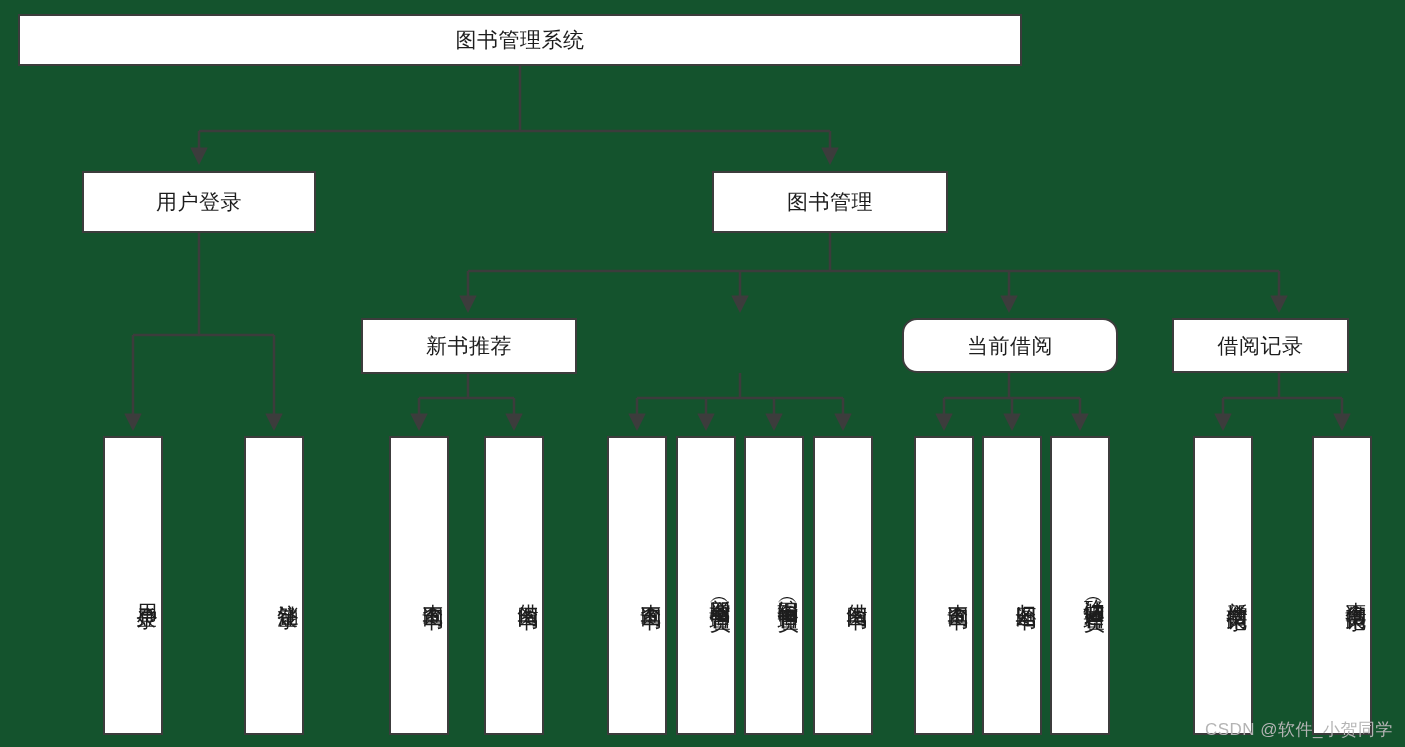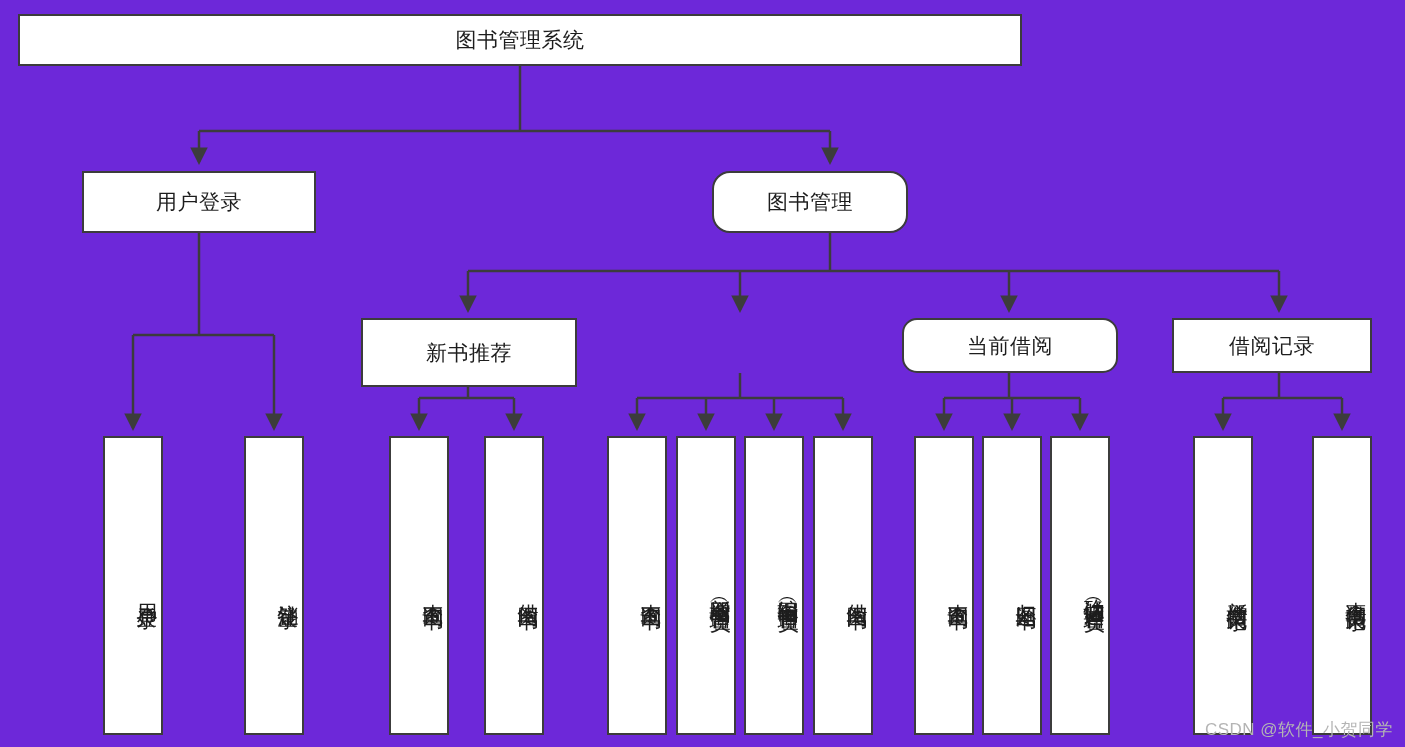--- a/index.html
+++ b/index.html
@@ -8,21 +8,21 @@
     background: #ffffff;
   }
   body {
     font-family: "Liberation Sans", "DejaVu Sans", sans-serif;
     -webkit-font-smoothing: antialiased;
   }
   #canvas {
     position: relative;
     width: 1405px;
     height: 747px;
-    background: #6d28d9;
+    background: #14532d;
     overflow: hidden;
   }
   #edges {
     position: absolute;
     left: 0;
     top: 0;
     width: 1405px;
     height: 747px;
     pointer-events: none;
   }
@@ -121,31 +121,31 @@
     </g>
   </svg>
 
   <div class="node horiz" style="left:18px; top:14px; width:1004px; height:52px;">
     <span>图书管理系统</span>
   </div>
 
   <div class="node horiz" style="left:82px; top:171px; width:234px; height:62px;">
     <span>用户登录</span>
   </div>
-  <div class="node horiz" style="left:712px; top:171px; width:196px; height:62px;border-radius:18px;">
+  <div class="node horiz" style="left:712px; top:171px; width:236px; height:62px;">
     <span>图书管理</span>
   </div>
 
-  <div class="node horiz" style="left:361px; top:318px; width:216px; height:69px;align-items:center;">
+  <div class="node horiz" style="left:361px; top:318px; width:216px; height:56px;align-items:center;">
     <span>新书推荐</span>
   </div>
   <div class="node horiz" style="left:902px; top:318px; width:216px; height:55px;border-radius:15px;">
     <span>当前借阅</span>
   </div>
-  <div class="node horiz" style="left:1172px; top:318px; width:200px; height:55px;justify-content:center;">
+  <div class="node horiz" style="left:1172px; top:318px; width:177px; height:55px;justify-content:center;">
     <span>借阅记录</span>
   </div>
 
   <div class="node vert" style="left:103px; top:436px; width:60px; height:299px;">
     <span class="vlabel">用户登录</span>
   </div>
   <div class="node vert" style="left:244px; top:436px; width:60px; height:299px;">
     <span class="vlabel">注销登录</span>
   </div>
 

